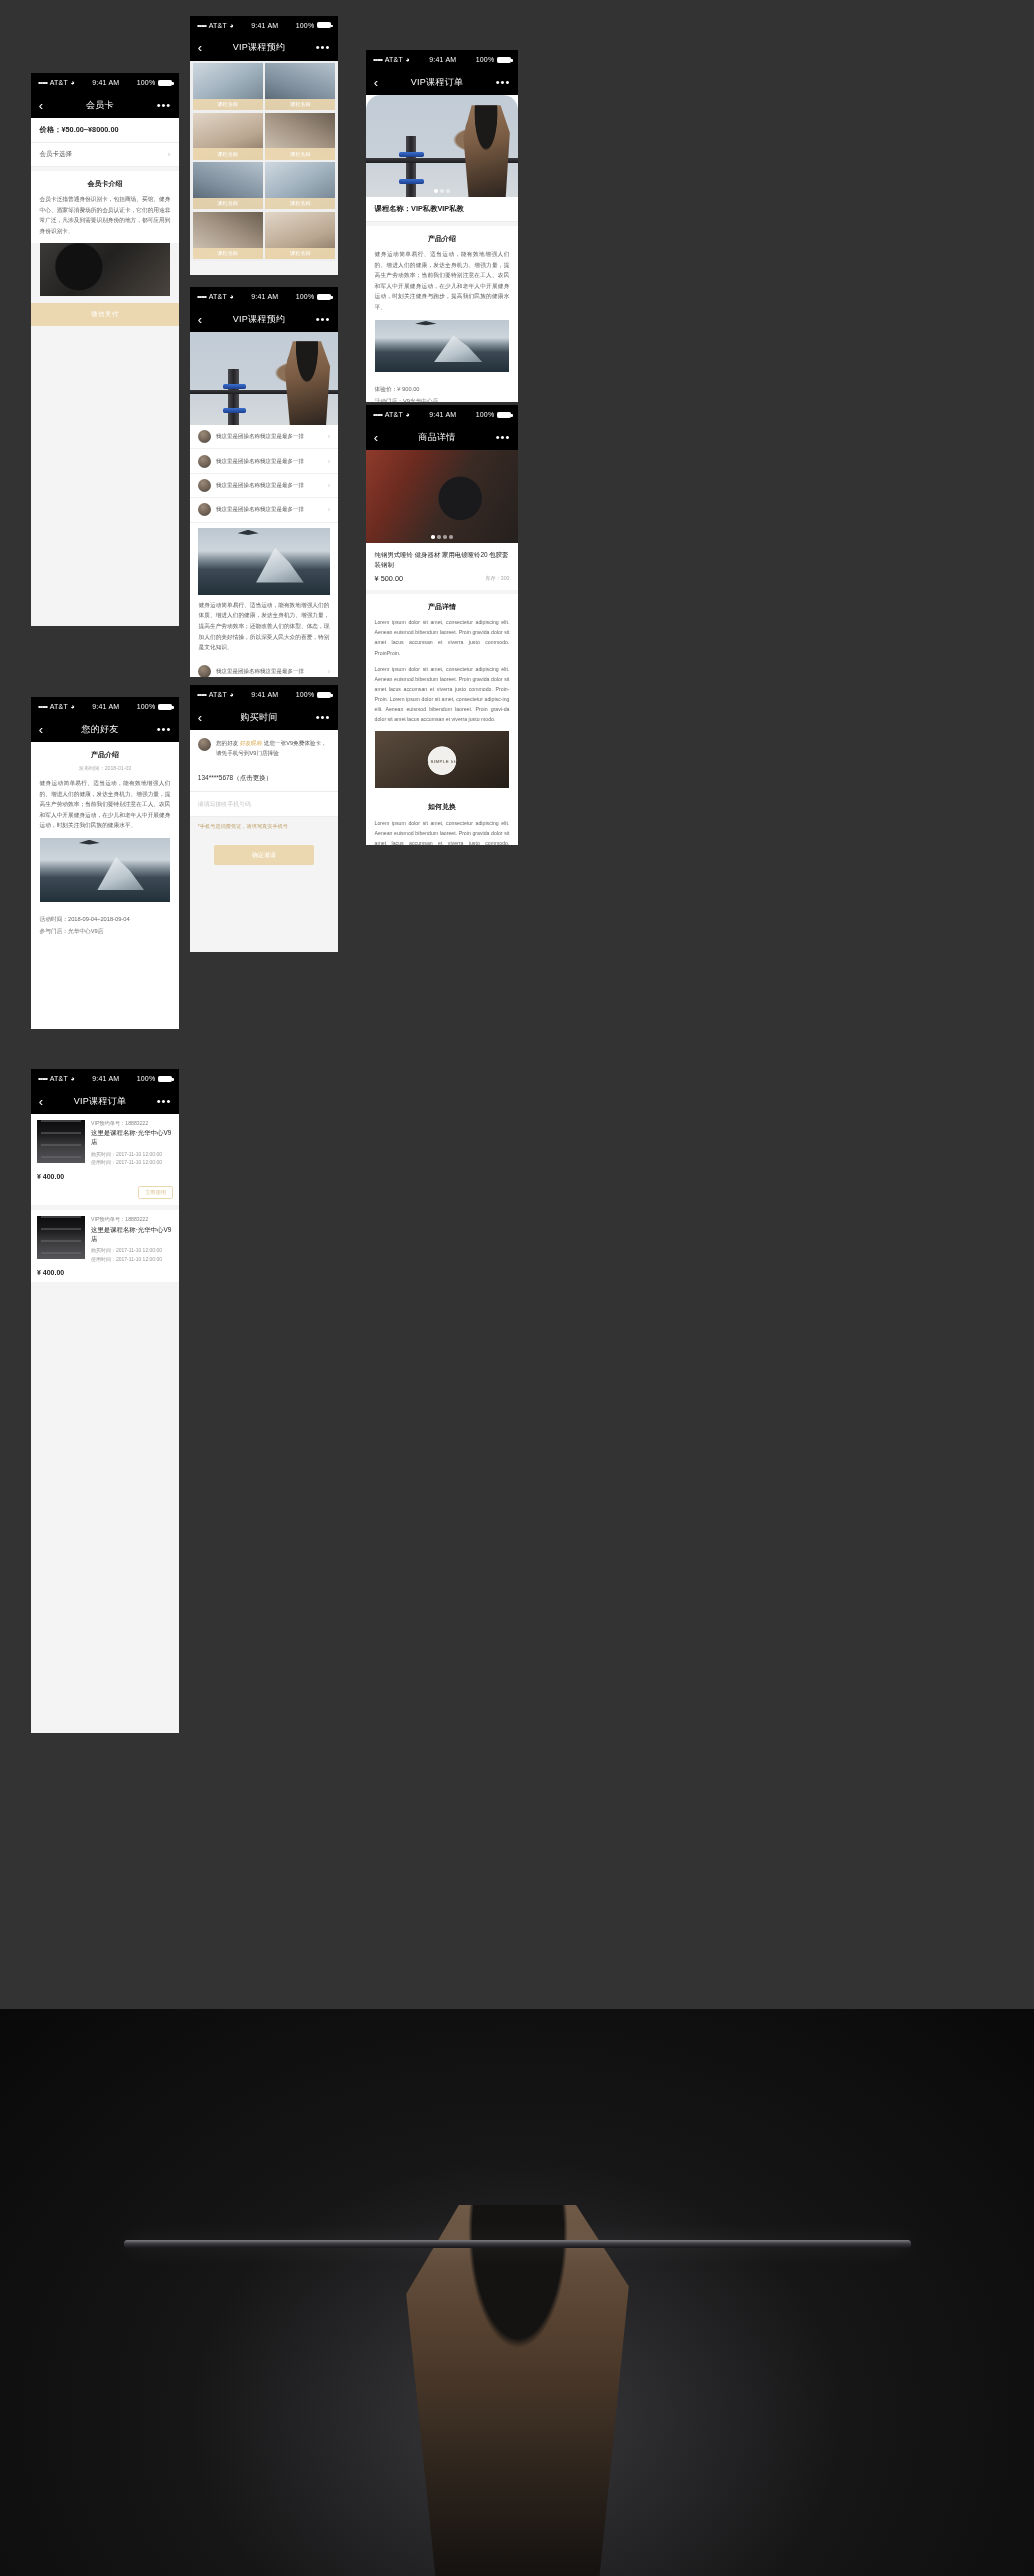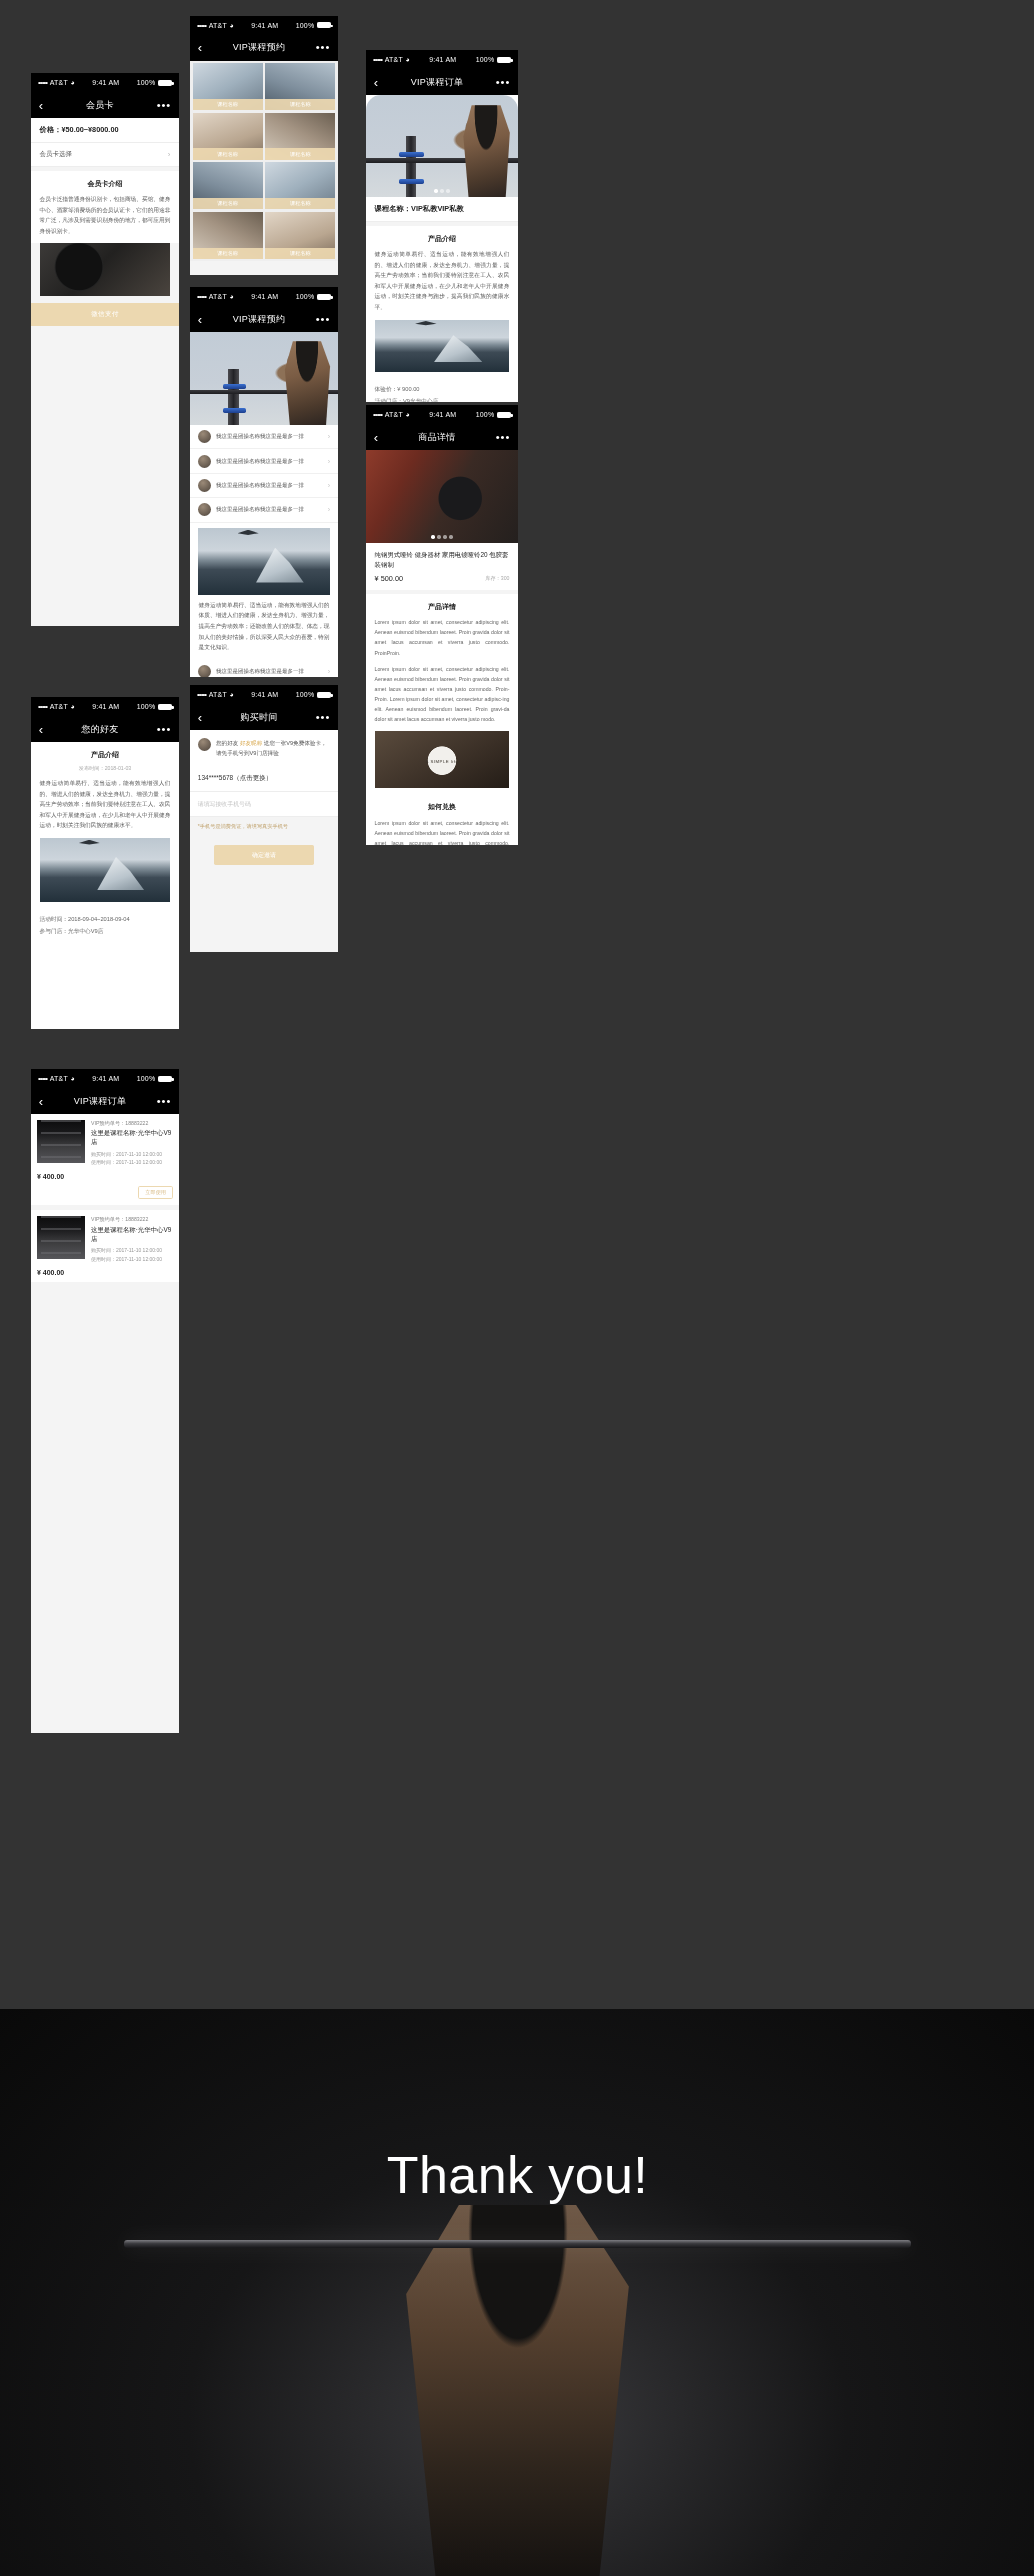--- a/index.html
+++ b/index.html
@@ -510,15 +510,14 @@
       <div class="p-lorem">Lorem ipsum dolor sit amet, consectetur adipiscing elit. Aenean euismod bibendum laoreet. Proin gravida dolor sit amet lacus accumsan et viverra justo commodo. ProinProin.</div>
 
     </div>
   </div>
 
 </div>
 
 <div class="footer">
   <div class="athlete2"></div>
   <div class="gbar"></div>
-  <div class="thanks">Thank you!</div>
 </div>
 
 
 </body></html>

